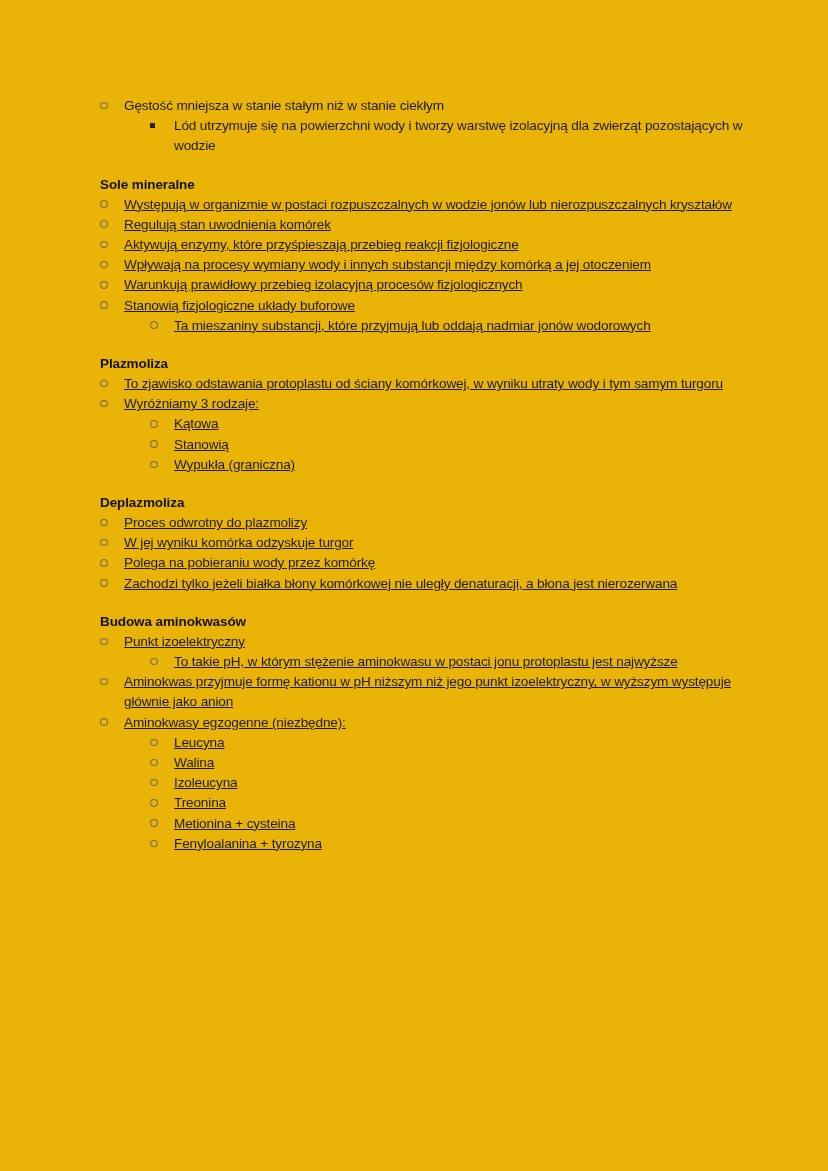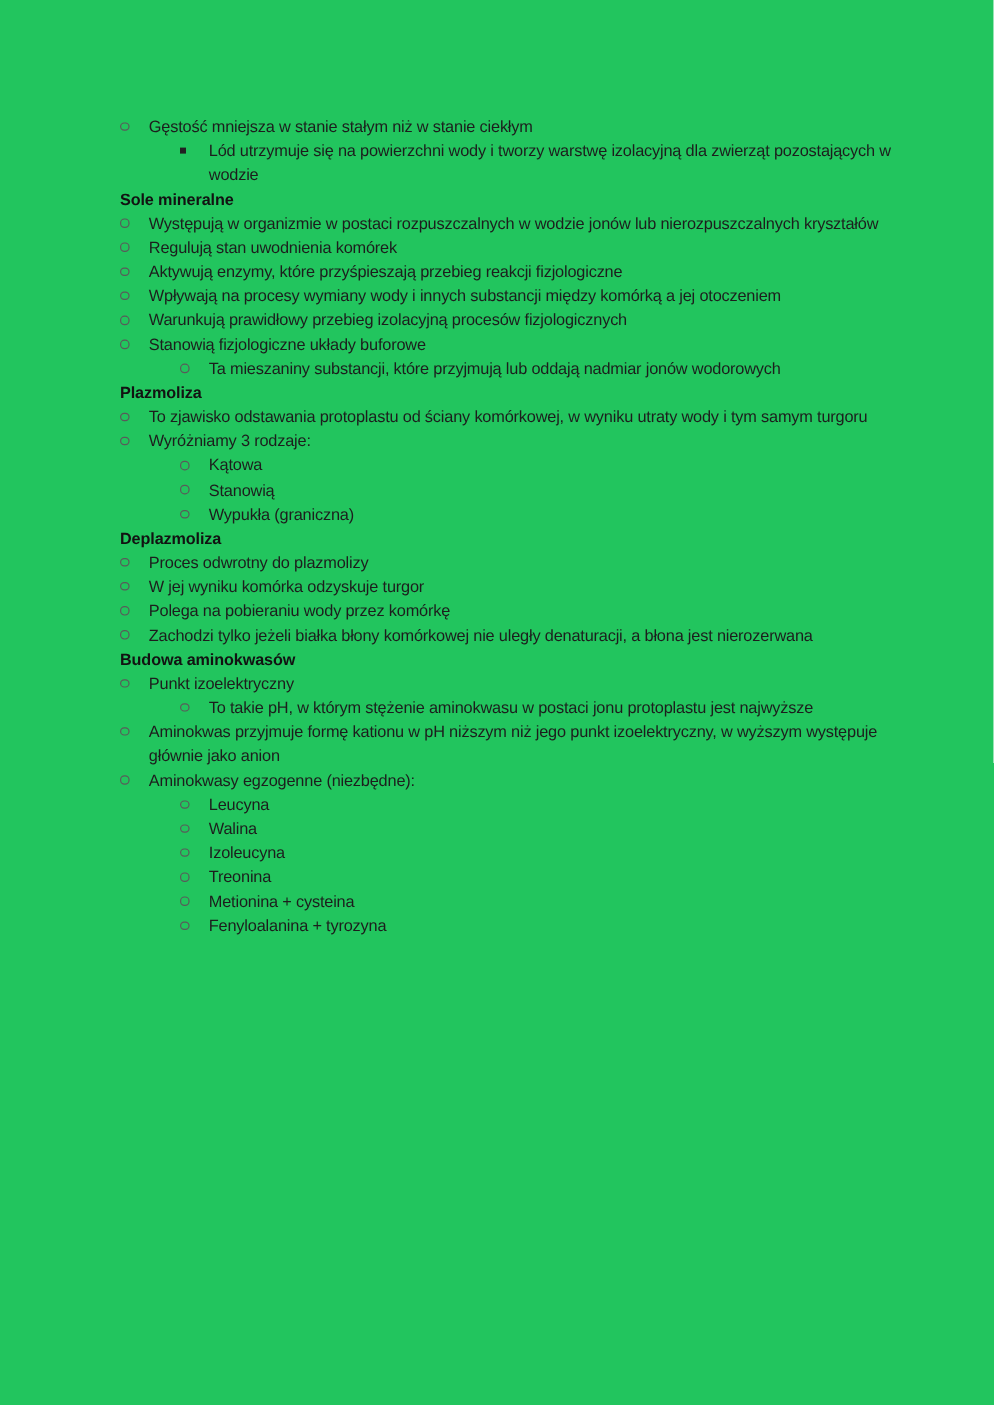--- a/index.html
+++ b/index.html
@@ -5,21 +5,21 @@
   html, body {
     margin: 0;
     padding: 0;
     background: #ffffff;
   }
   .page {
     position: relative;
     width: 828px;
     height: 1171px;
     margin: 0 auto;
-    background: #22c55e;
+    background: #eab308;
     font-family: "Liberation Sans", sans-serif;
     color: #1a1a1a;
     overflow: hidden;
     box-sizing: border-box;
   }
   .content {
     position: absolute;
     left: 100px;
     top: 96px;
     width: 660px;
@@ -28,21 +28,21 @@
   
   .heading {
     font-size: 13.5px;
     font-weight: bold;
     color: #121212;
     line-height: 20px;
     margin: 0;
     padding: 0;
     letter-spacing: -0.1px;
   }
-  .sec-gap-before { }
+  .sec-gap-before { margin-top: 18px; }
   .list-gap-before { margin-top: 14px; }
 
   
   ul.lvl {
     list-style: none;
     margin: 0;
     padding: 0;
   }
   li.item {
     position: relative;
@@ -83,21 +83,21 @@
     display: inline-block;
     width: 5px;
     height: 5px;
     background: #222222;
     vertical-align: middle;
     position: relative;
     top: -1px;
   }
 
   
-  .indent-1 { margin-left: 27px; }   
+  .indent-1 { margin-left: 27px; text-decoration: underline; }   
   .indent-2 { margin-left: 77px; }  
 
   
   li.item > ul.lvl { margin-left: 26px; }
 
   .txt { display: inline; }
 </style>
 </head>
 <body>
 

